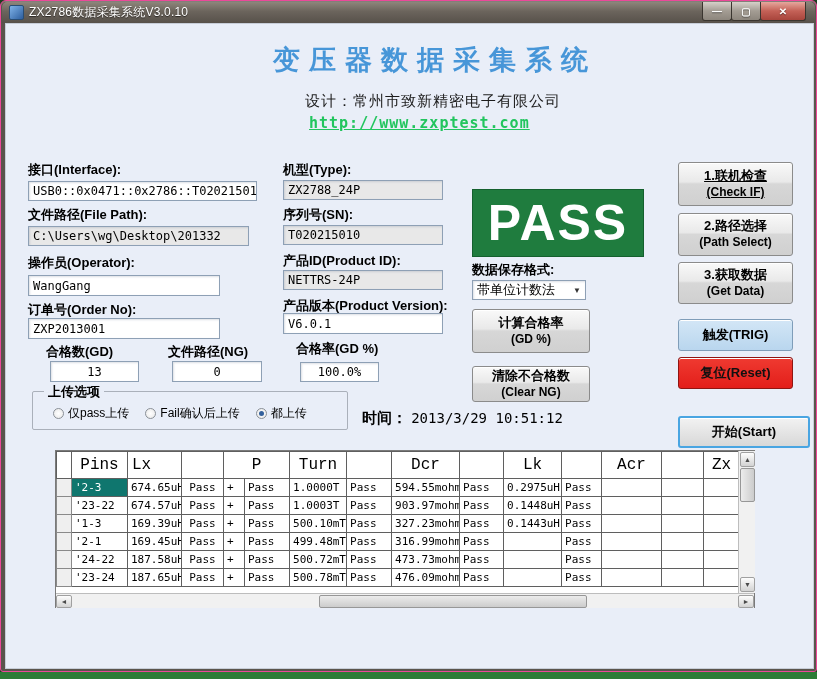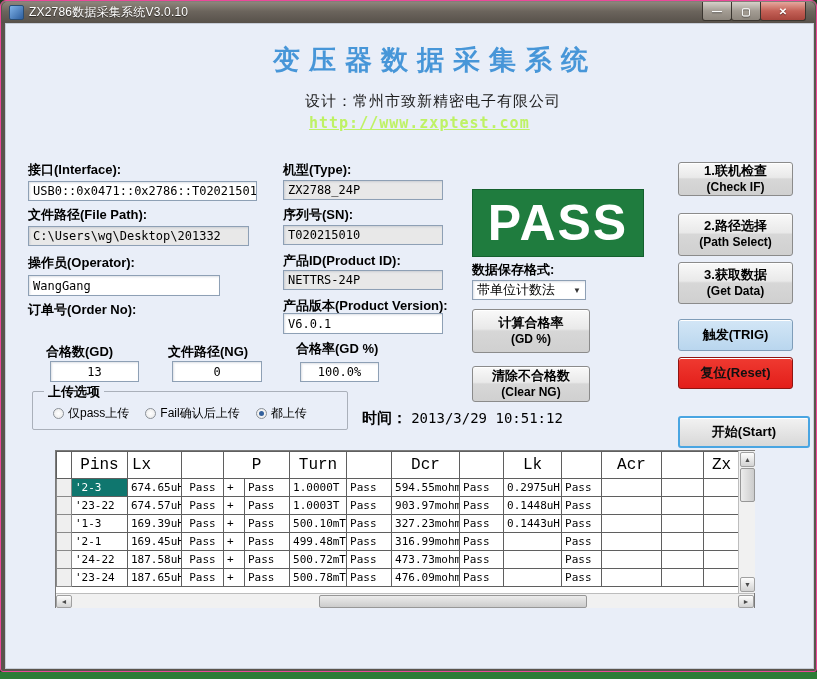--- a/index.html
+++ b/index.html
@@ -36,21 +36,21 @@
   .cap-btn.close{width:44px;background:linear-gradient(#e5a79d,#c46157 50%,#a8453c);}
   
   .client{
     position:absolute;left:4px;top:22px;width:807px;height:644px;
     background:#e9eef8;border:1px solid #c7cdd8;
   }
   
   .main-title{left:250px;top:42px;width:370px;text-align:center;
     font-size:27px;font-weight:bold;color:#4796d8;letter-spacing:9px;}
   .designer{left:305px;top:92px;font-size:15px;color:#1c1c1c;letter-spacing:1px;}
-  .site-url{left:309px;top:114px;font-size:15px;color:#bef264;text-decoration:underline;
+  .site-url{left:309px;top:114px;font-size:15px;color:#22c55e;text-decoration:underline;
     font-family:"DejaVu Sans Mono",monospace;font-weight:bold;letter-spacing:1px;}
   
   .lbl{font-size:13px;font-weight:bold;color:#000;white-space:nowrap;}
   
   .tb{
     background:#fff;border:1px solid #8ea0b5;box-sizing:border-box;
     font-family:"DejaVu Sans Mono",monospace;font-size:12px;color:#000;
     display:flex;align-items:center;padding:0 4px;white-space:nowrap;overflow:hidden;
     box-shadow:inset 1px 1px 2px rgba(120,130,150,.25);
   }
@@ -171,20 +171,23 @@
   <div class="abs tb gray" style="left:28px;top:226px;width:221px;height:20px;">
     <span>C:\Users\wg\Desktop\201332</span>
   </div>
 
   <div class="abs lbl" style="left:28px;top:254px;">操作员(Operator):</div>
   <div class="abs tb" style="left:28px;top:275px;width:192px;height:21px;">
     <span>WangGang</span>
   </div>
 
   <div class="abs lbl" style="left:28px;top:301px;">订单号(Order No):</div>
+  <div class="abs tb" style="left:28px;top:318px;width:192px;height:21px;">
+    <span>ZXP2013001</span>
+  </div>
 
   <div class="abs lbl" style="left:46px;top:343px;">合格数(GD)</div>
   <div class="abs lbl" style="left:168px;top:343px;">文件路径(NG)</div>
   <div class="abs tb center" style="left:50px;top:361px;width:89px;height:21px;">
     <span>13</span>
   </div>
   <div class="abs tb center" style="left:172px;top:361px;width:90px;height:21px;">
     <span>0</span>
   </div>
 
@@ -246,21 +249,21 @@
   <div class="abs btn" style="left:472px;top:366px;width:118px;height:36px;">
     <span>清除不合格数</span>
     <span class="en">(Clear NG)</span>
   </div>
 
   <div class="abs time-line">
     <span class="t-label">时间：</span>
     <span class="t-value">2013/3/29  10:51:12</span>
   </div>
 
-  <div class="abs btn" style="left:678px;top:162px;width:115px;height:34px;">
+  <div class="abs btn" style="left:678px;top:162px;width:115px;height:44px;text-decoration:underline;">
     <span>1.联机检查</span>
     <span class="en">(Check IF)</span>
   </div>
   <div class="abs btn" style="left:678px;top:213px;width:115px;height:43px;">
     <span>2.路径选择</span>
     <span class="en">(Path Select)</span>
   </div>
   <div class="abs btn" style="left:678px;top:262px;width:115px;height:42px;">
     <span>3.获取数据</span>
     <span class="en">(Get Data)</span>

